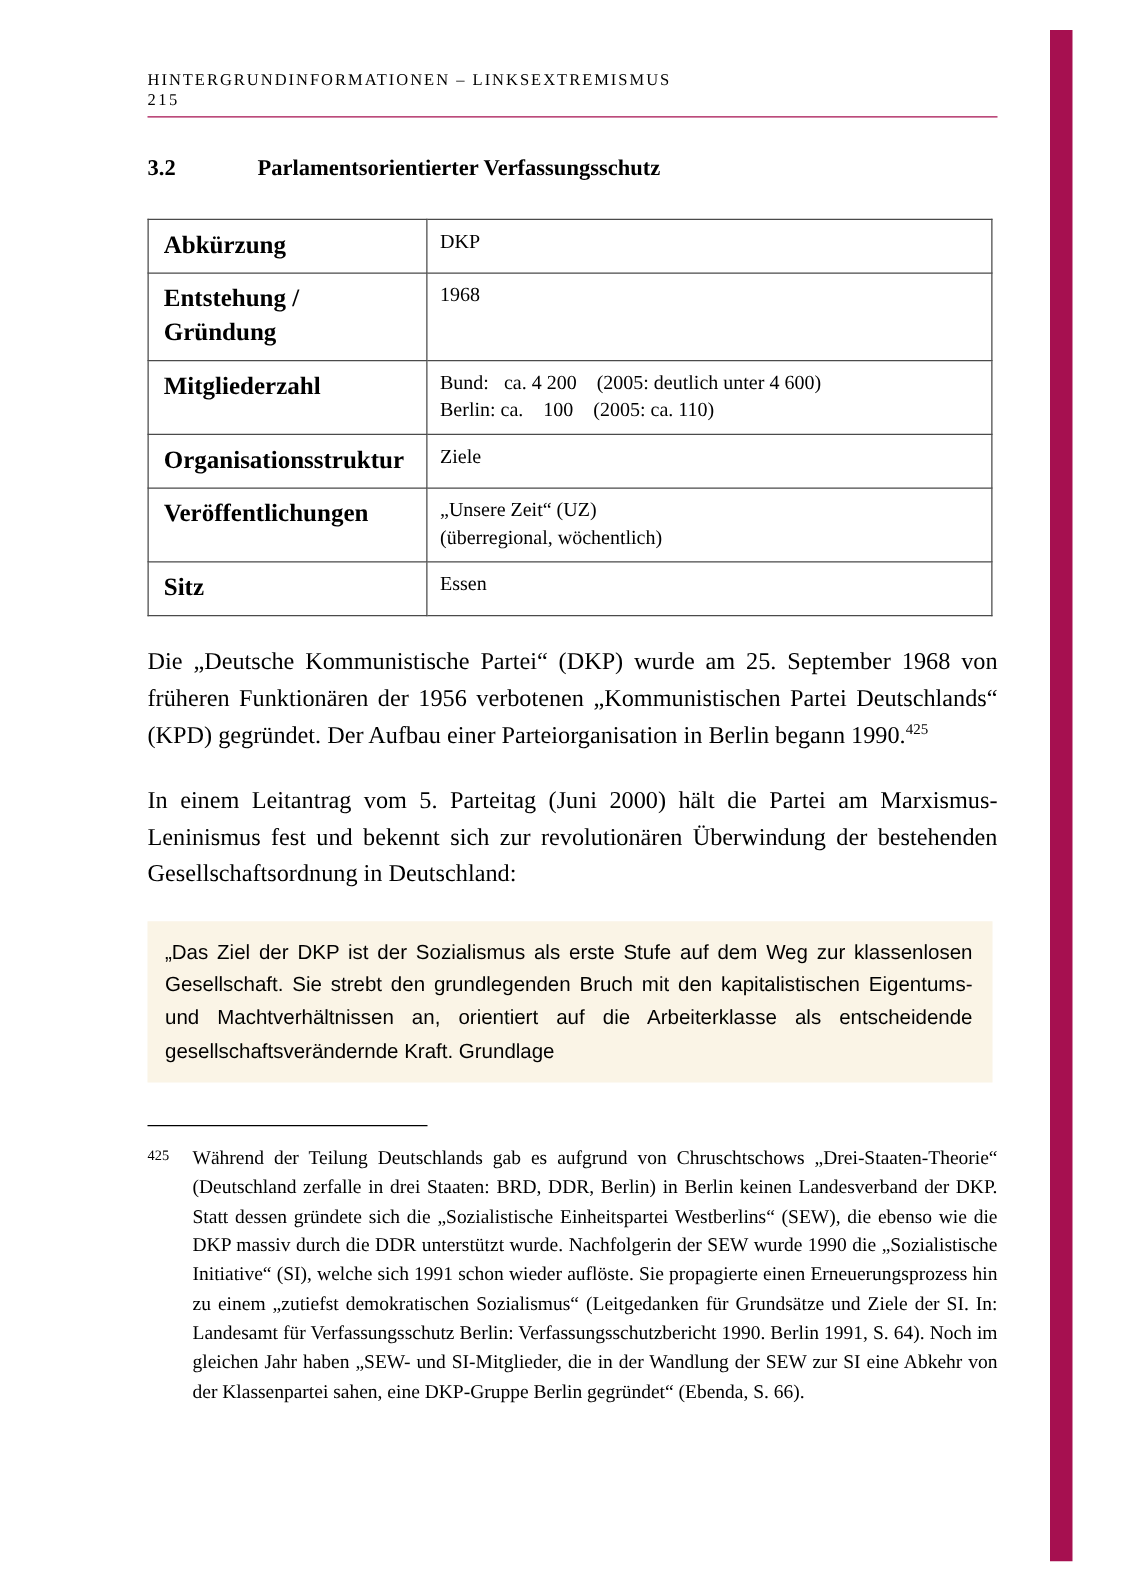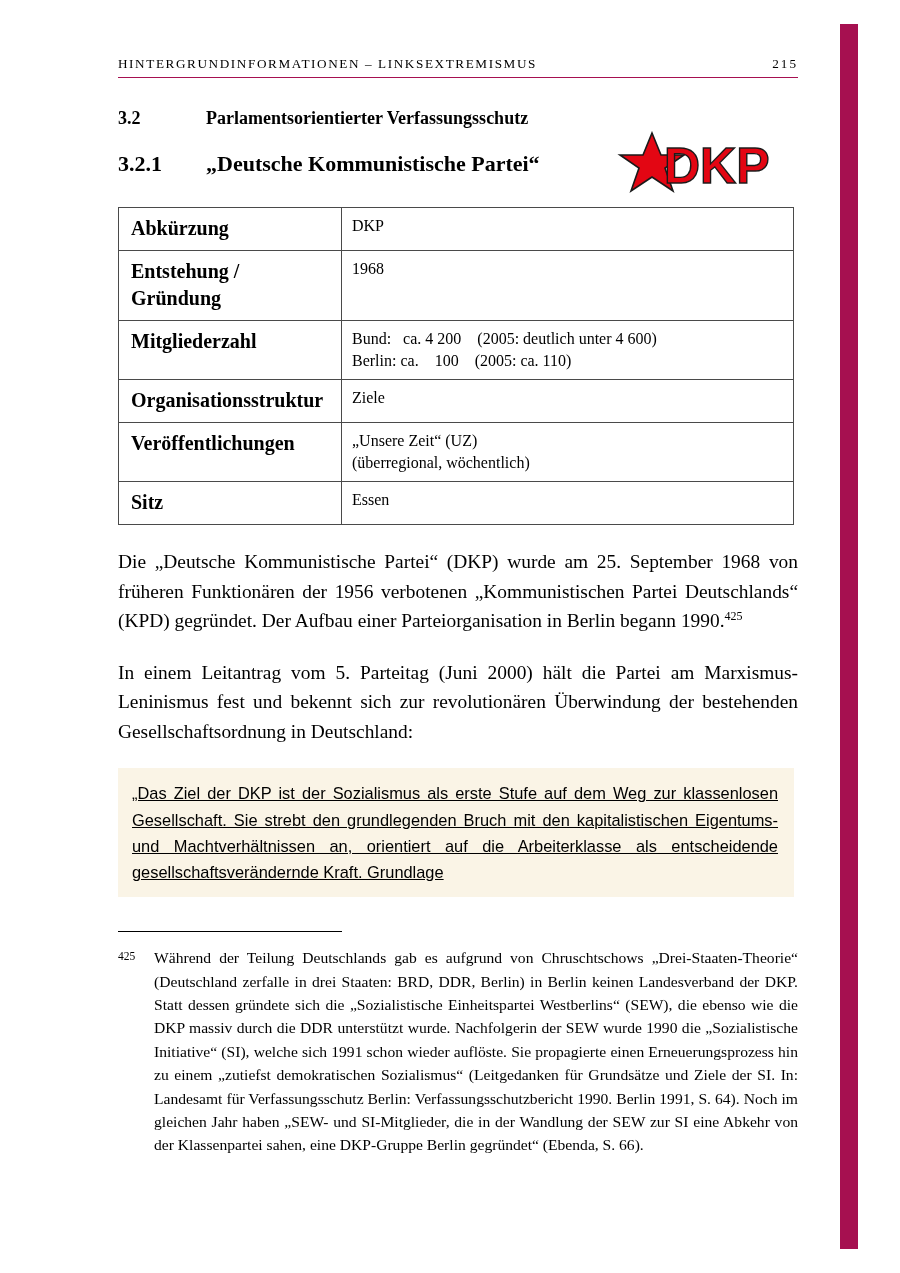--- a/index.html
+++ b/index.html
@@ -44,20 +44,21 @@
     align-items: baseline;
     font-family: "Liberation Serif", serif;
     font-size: 13.2px;
     letter-spacing: 1.6px;
     padding-bottom: 5px;
   }
   .runhead-rule {
     position: relative;
     border-bottom: 1.4px solid #a61050;
     width: 680px;
+    flex-direction: column;
   }
   .runhead-title { white-space: nowrap; }
   .runhead-page { letter-spacing: 2px; }
 
   
   h1.sec {
     font-family: "Liberation Serif", serif;
     font-weight: bold;
     font-size: 18px;
     margin: 30px 0 0 0;
@@ -138,21 +139,20 @@
   
   .quote {
     margin-top: 22px;
     background: #faf4e6;
     padding: 12px 16px 12px 14px;
     font-family: "Liberation Sans", sans-serif;
     font-size: 16.4px;
     line-height: 1.6;
     text-align: justify;
     width: 646px;
-    text-decoration: underline;
   }
 
   
   .fnrule {
     margin-top: 34px;
     width: 224px;
     border-top: 1.1px solid #000;
   }
   .footnote {
     margin-top: 14px;
@@ -181,33 +181,20 @@
     <div class="runhead runhead-rule">
       <span class="runhead-title">HINTERGRUNDINFORMATIONEN – LINKSEXTREMISMUS</span>
       <span class="runhead-page">215</span>
     </div>
 
     <h1 class="sec">
       <span class="num">3.2</span>
       <span>Parlamentsorientierter Verfassungsschutz</span>
     </h1>
 
-    <h2 class="sub">
-      <span class="num">3.2.1</span>
-      <span>„Deutsche Kommunistische Partei“</span>
-
-      <span class="logo">
-        <svg width="190" height="66" viewBox="0 0 190 66" xmlns="http://www.w3.org/2000/svg">
-
-          <polygon points="36,2 45,24 68,24 49,37 57,60 36,46 15,60 23,37 4,24 27,24" fill="#e30613" stroke="#1a1a1a" stroke-width="1.6"></polygon>
-
-          <text x="48" y="52" font-family="Liberation Sans, sans-serif" font-size="50" font-weight="bold" fill="#e30613" stroke="#1a1a1a" stroke-width="1.4">DKP</text>
-        </svg>
-      </span>
-    </h2>
 
     <table class="overview">
       <tbody>
         <tr>
           <td class="k">Abkürzung</td>
           <td class="v">DKP</td>
         </tr>
         <tr>
           <td class="k">Entstehung / Gründung</td>
           <td class="v">1968</td>

